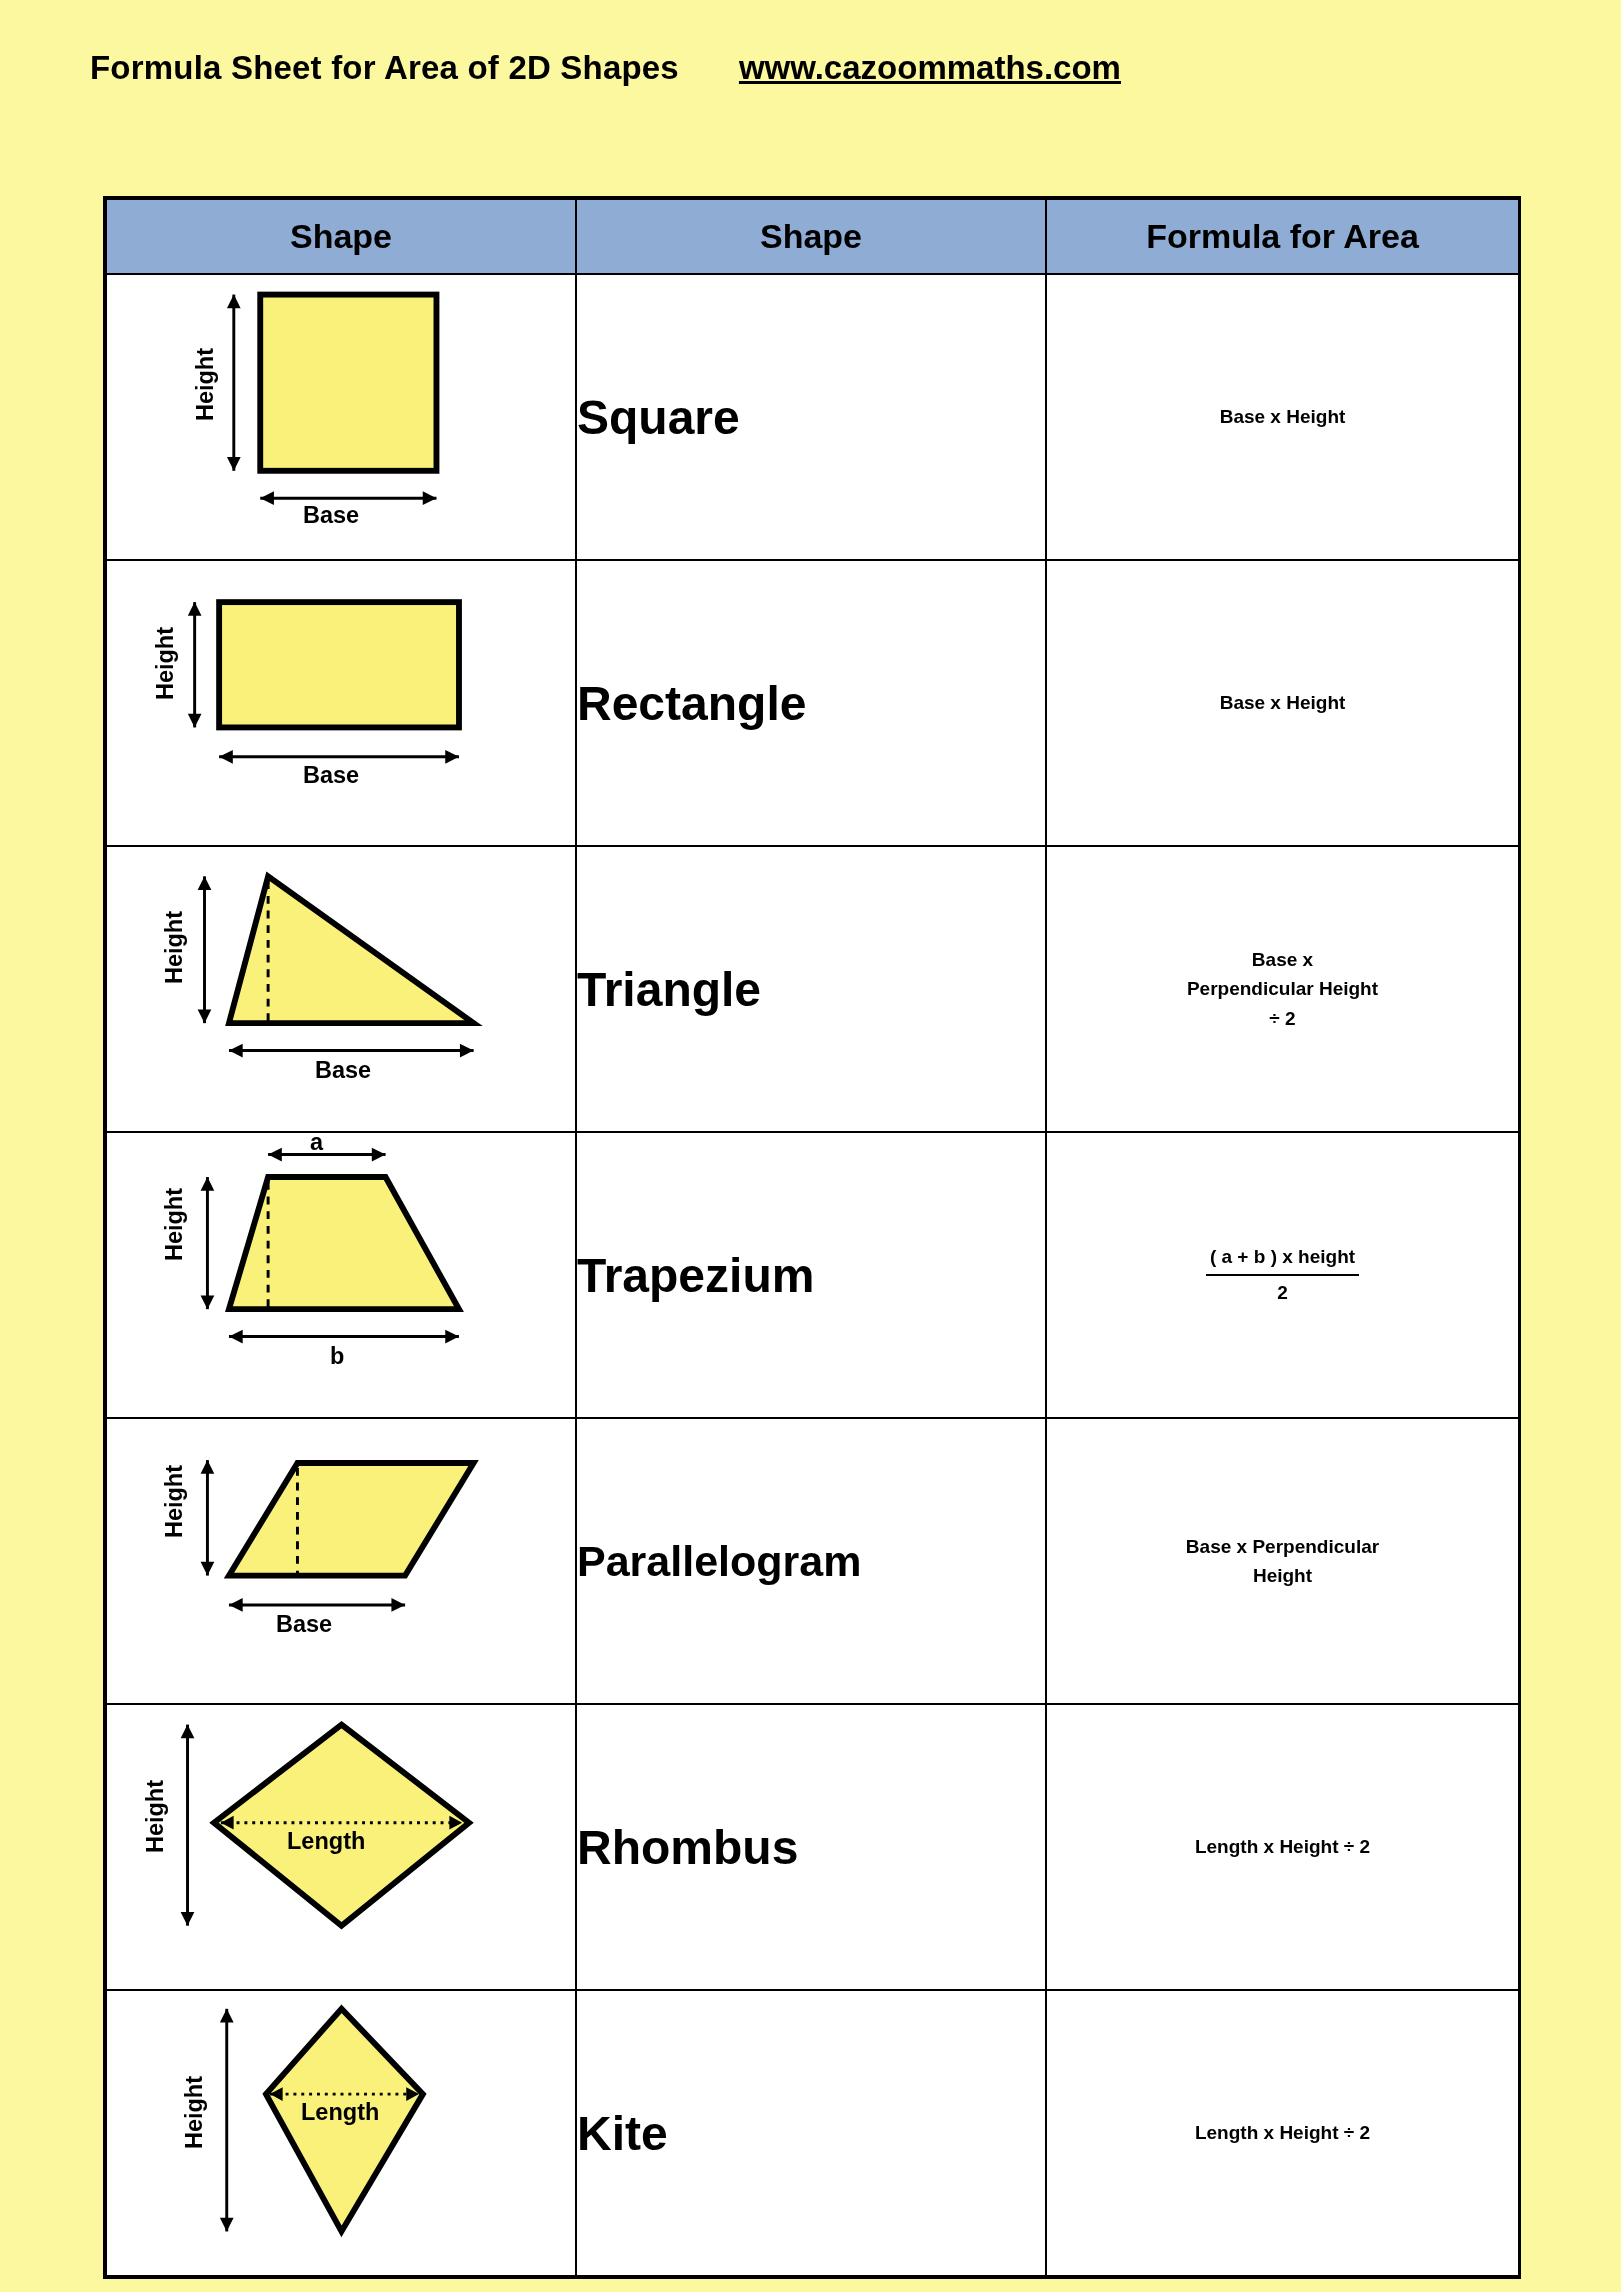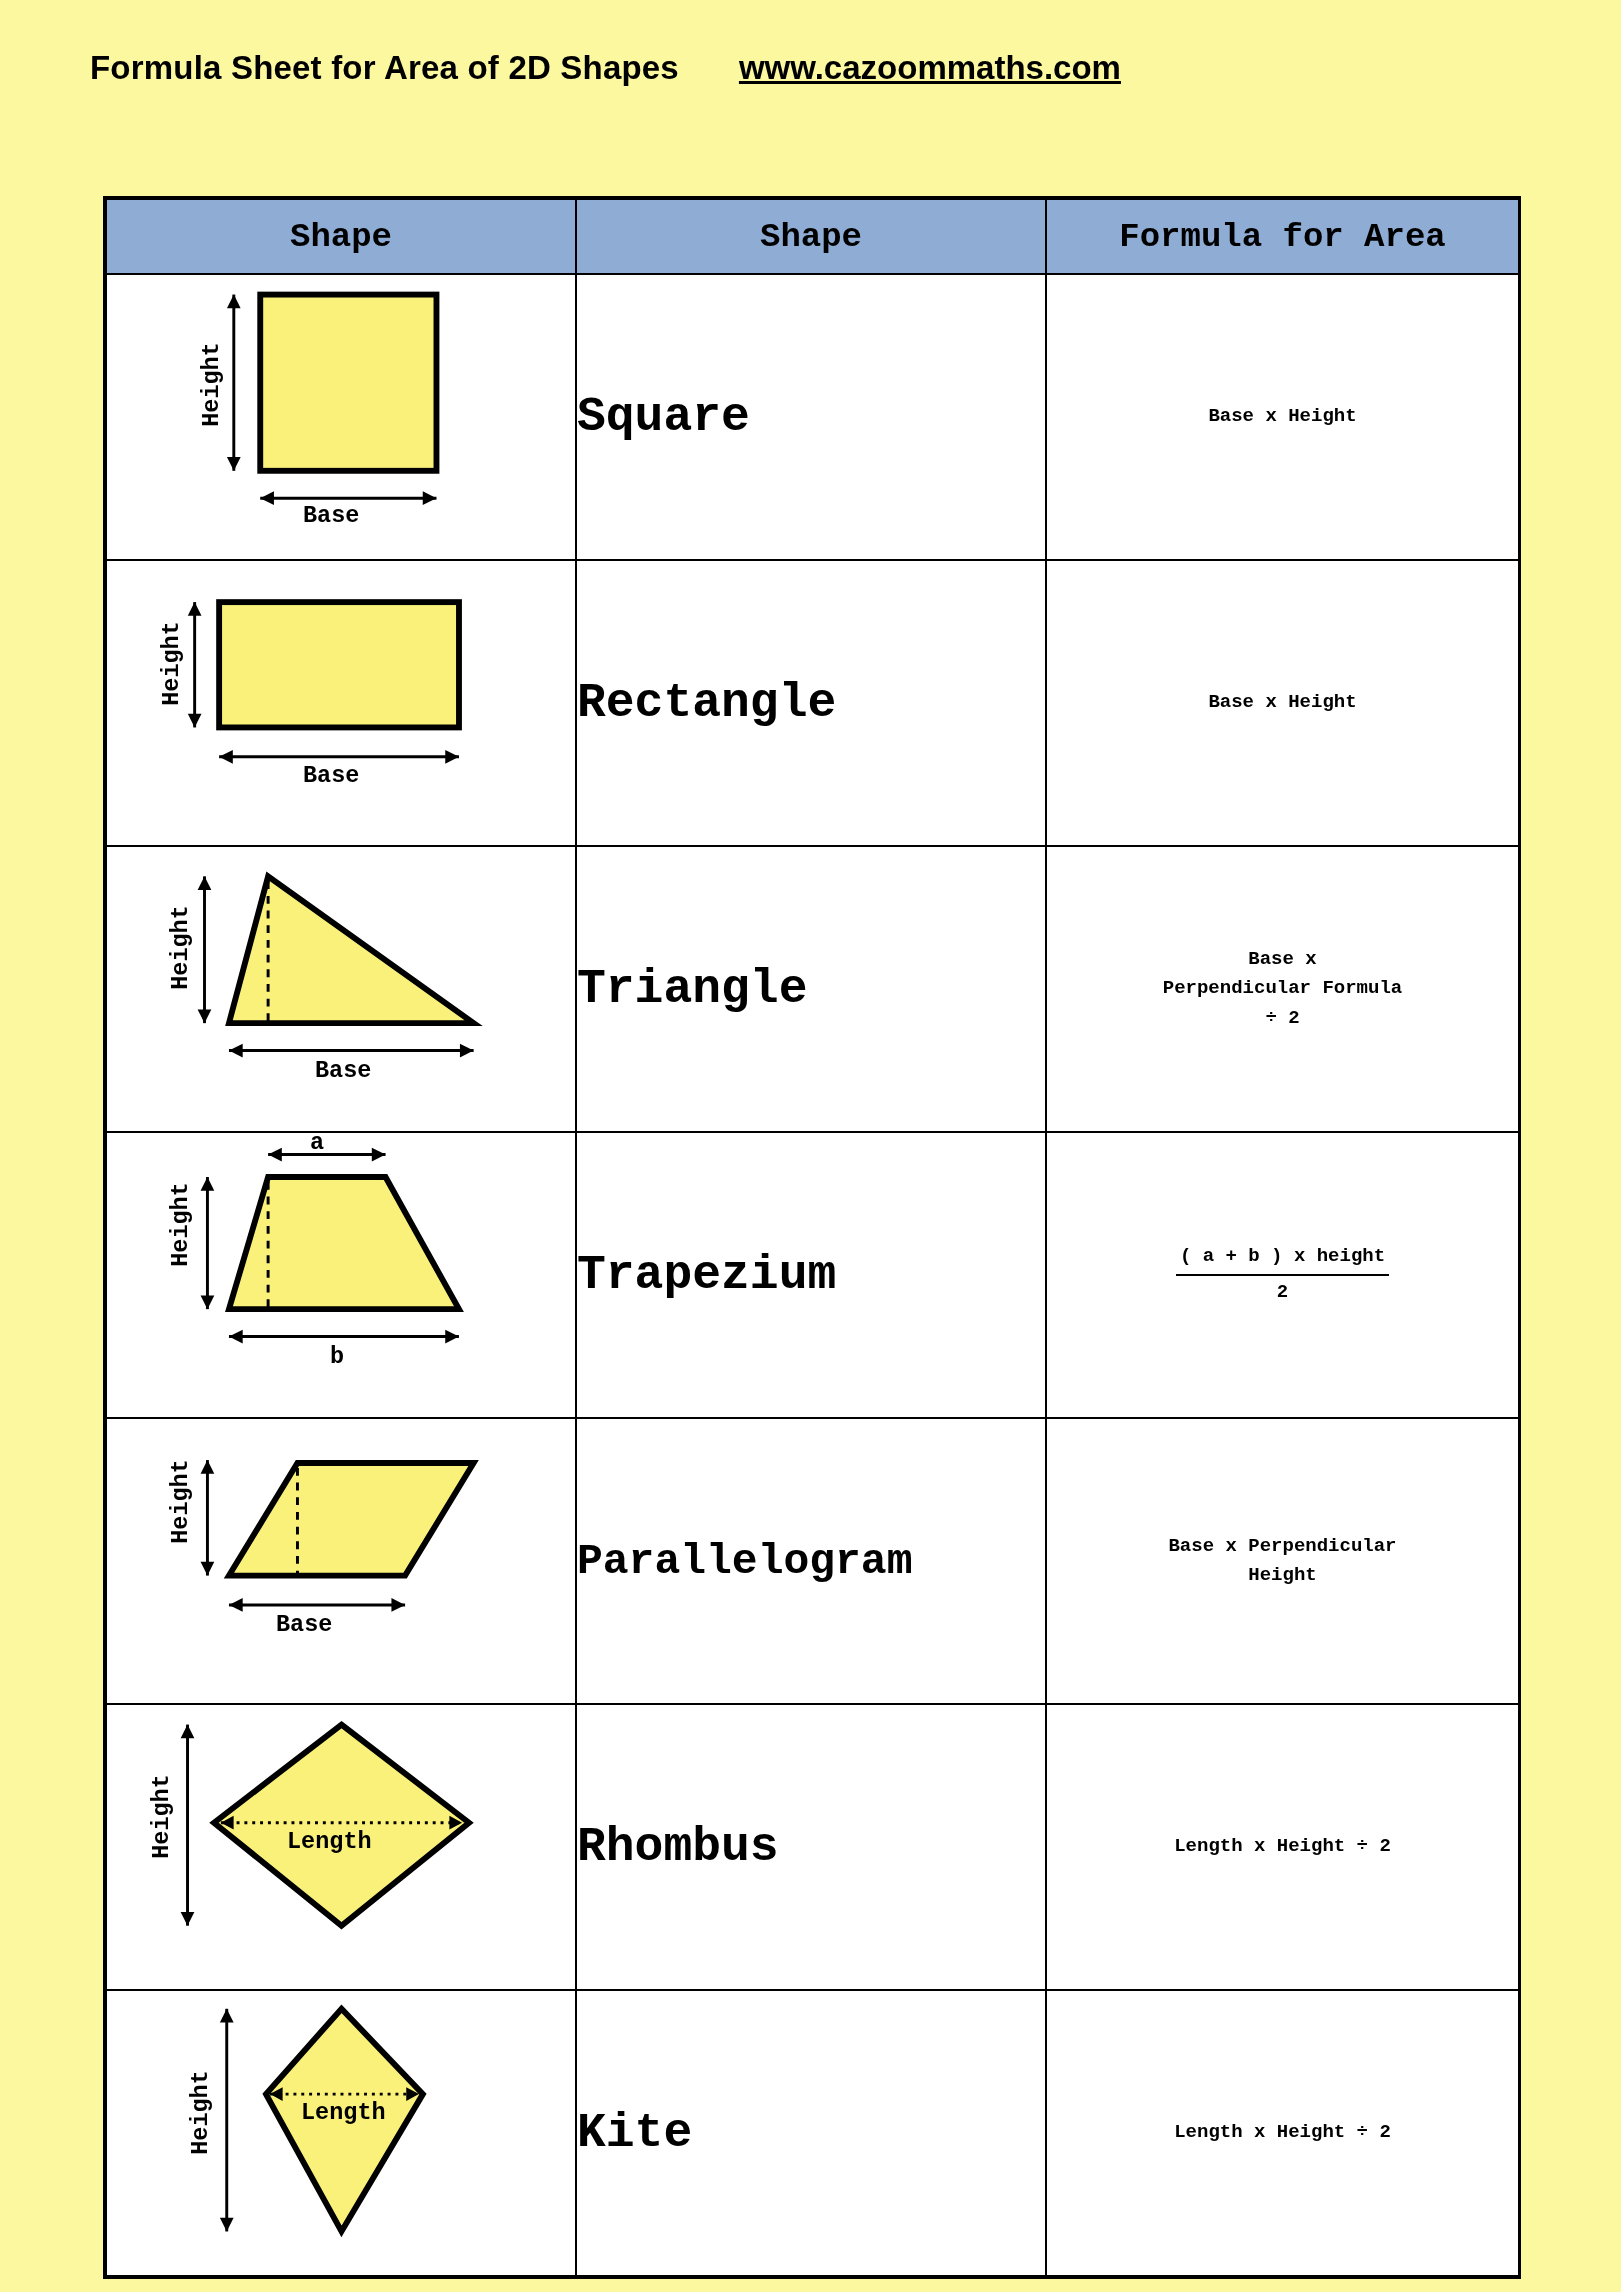--- a/index.html
+++ b/index.html
@@ -46,21 +46,20 @@
 
   
   .table {
     position: absolute;
     top: 196px;
     left: 103px;
     width: 1414px;
     border: 2.9px solid #000;
     border-collapse: collapse;
     background: #404040;
-    font-family: Liberation Mono, monospace;
   }
   table.sheet {
     border-collapse: collapse;
     width: 100%;
     table-layout: fixed;
   }
   table.sheet th, table.sheet td {
     border: 2.9px solid #000;
     padding: 0;
     vertical-align: middle;
@@ -215,21 +214,21 @@
                 <path d="M120 208 l14 -7 l0 14 z" fill="#000"></path>
                 <path d="M370 208 l-14 -7 l0 14 z" fill="#000"></path>
               </svg>
               <div class="lbl vert" style="left:31px; top:87px;">Height</div>
               <div class="lbl" style="left:208px; top:210px;">Base</div>
             </div>
           </td>
           <td class="name-cell">Triangle</td>
           <td class="formula-cell">
             <div>Base x</div>
-            <div>Perpendicular Formula</div>
+            <div>Perpendicular Height</div>
             <div>÷ 2</div>
           </td>
         </tr>
 
         <tr>
           <td class="shape-cell">
             <div class="diagram">
               <svg width="461" height="274" viewBox="0 0 470 280">
                 <polygon points="160,45 280,45 355,180 120,180" fill="#FAF17B" stroke="#000" stroke-width="6"></polygon>
                 <line x1="160" y1="50" x2="160" y2="178" stroke="#000" stroke-width="3" stroke-dasharray="8 7"></line>

